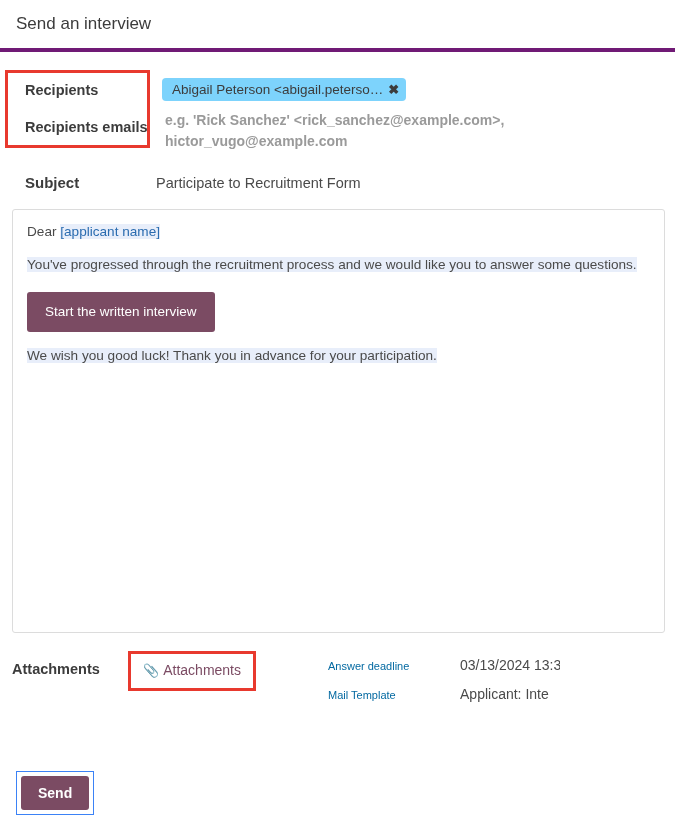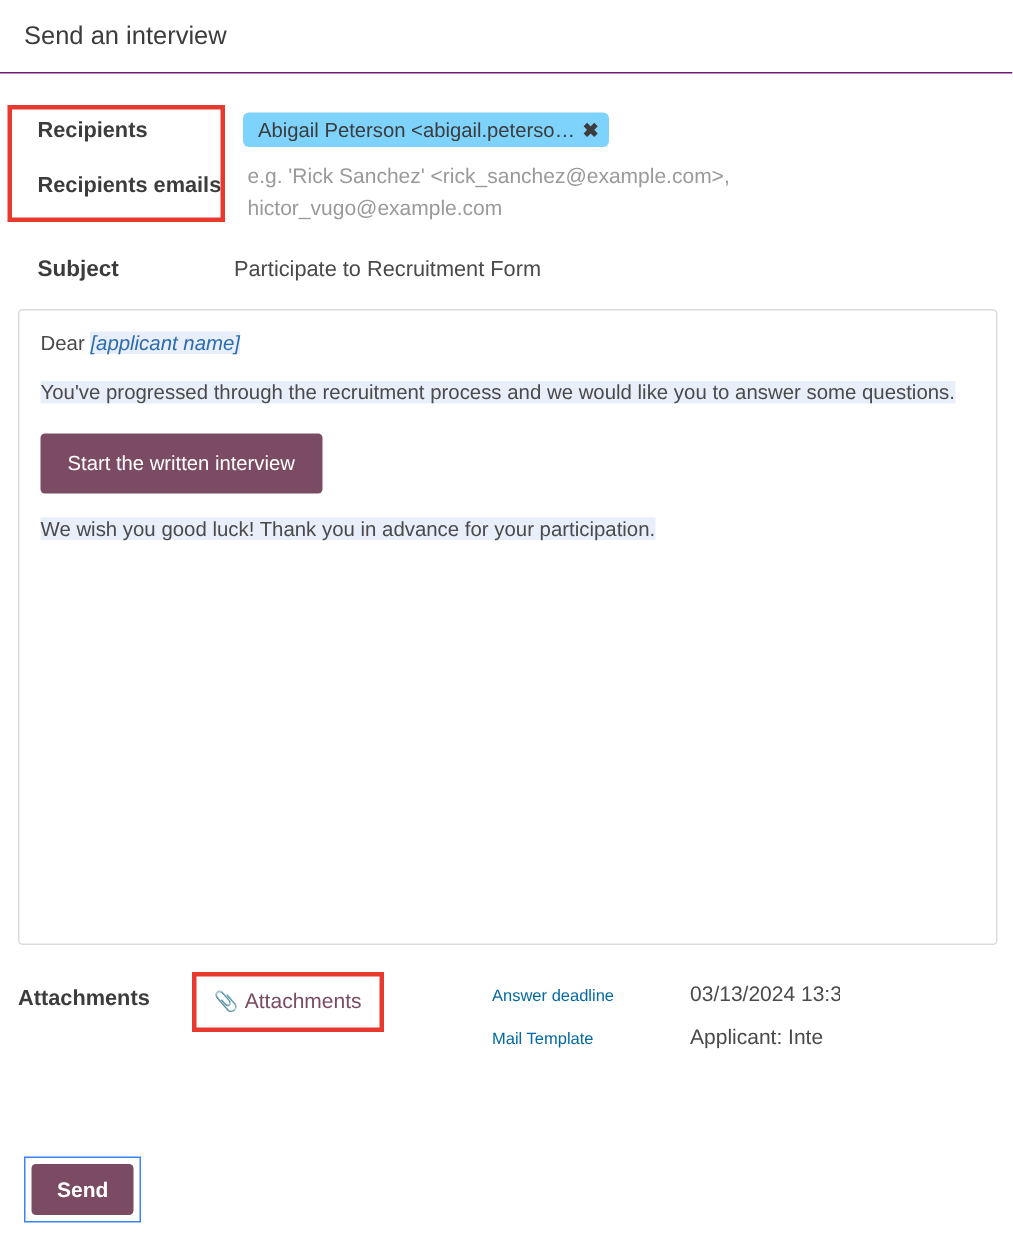--- a/index.html
+++ b/index.html
@@ -12,21 +12,21 @@
     overflow: hidden;
   }
   .dialog {
     position: relative;
     width: 675px;
     height: 831px;
     background: #ffffff;
   }
   .dialog-header {
     padding: 14px 16px 14px 16px;
-    border-bottom: 1px solid #701a75;
+    border-bottom: 4px solid #701a75;
   }
   .dialog-title {
     font-size: 17px;
     color: #3c3c3c;
     font-weight: 400;
   }
   .dialog-body {
     padding: 18px 16px 0 16px;
   }
 
@@ -84,20 +84,21 @@
     color: #3c3c3c;
     cursor: pointer;
     font-weight: bold;
   }
   .placeholder {
     font-size: 14px;
     color: #9a9a9a;
     line-height: 1.5;
     margin-top: 9px;
     padding-left: 3px;
+    font-weight: bold;
   }
 
   
   .subject-row {
     display: flex;
     align-items: baseline;
     margin-top: 22px;
   }
   .subject-label {
     width: 140px;
@@ -120,21 +121,21 @@
     border-radius: 3px;
     height: 424px;
     padding: 12px 14px;
     font-size: 13.6px;
     line-height: 1.45;
     color: #4a4a4a;
     overflow: hidden;
   }
   .editor p { margin: 0 0 13px 0; }
   .hl { background: #e8eefa; }
-  .var { color: #2b6cb0; background: #e8eefa; font-style: italic; }
+  .var { color: #2b6cb0; background: #e8eefa; }
   .cta-btn {
     display: inline-block;
     background: #7b4b63;
     color: #ffffff;
     font-size: 13.5px;
     padding: 10px 18px;
     border-radius: 3px;
     margin: 5px 0 14px 0;
   }
 

